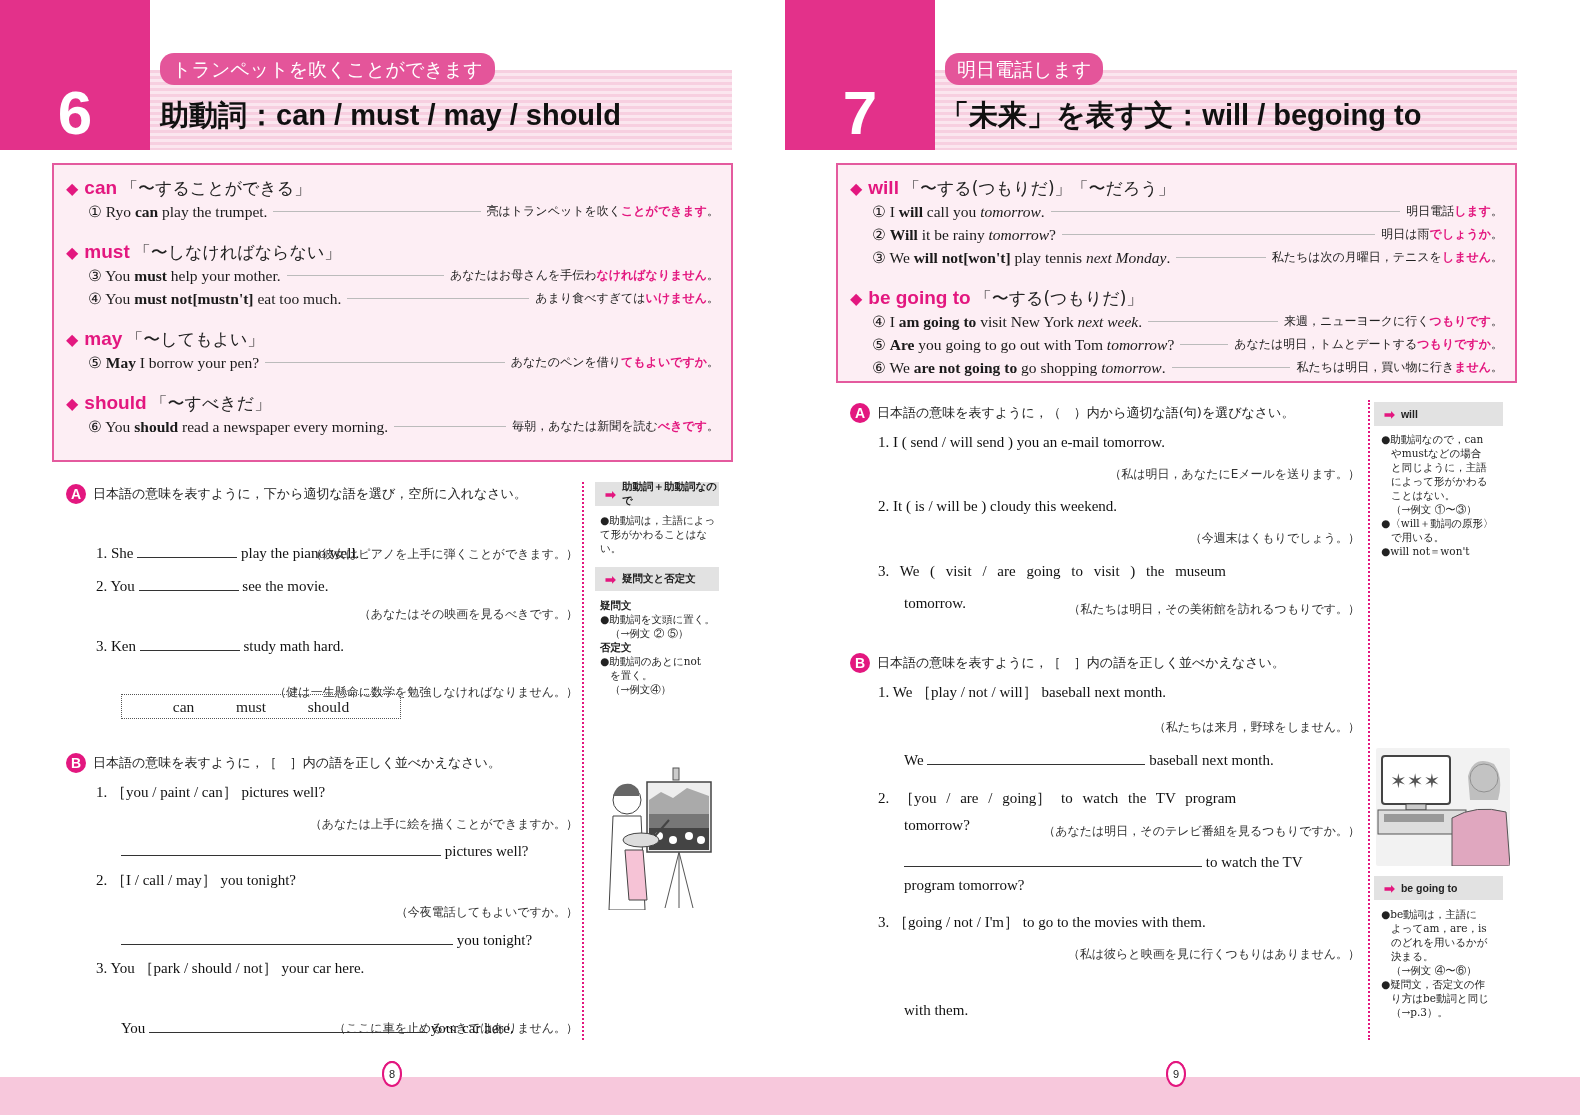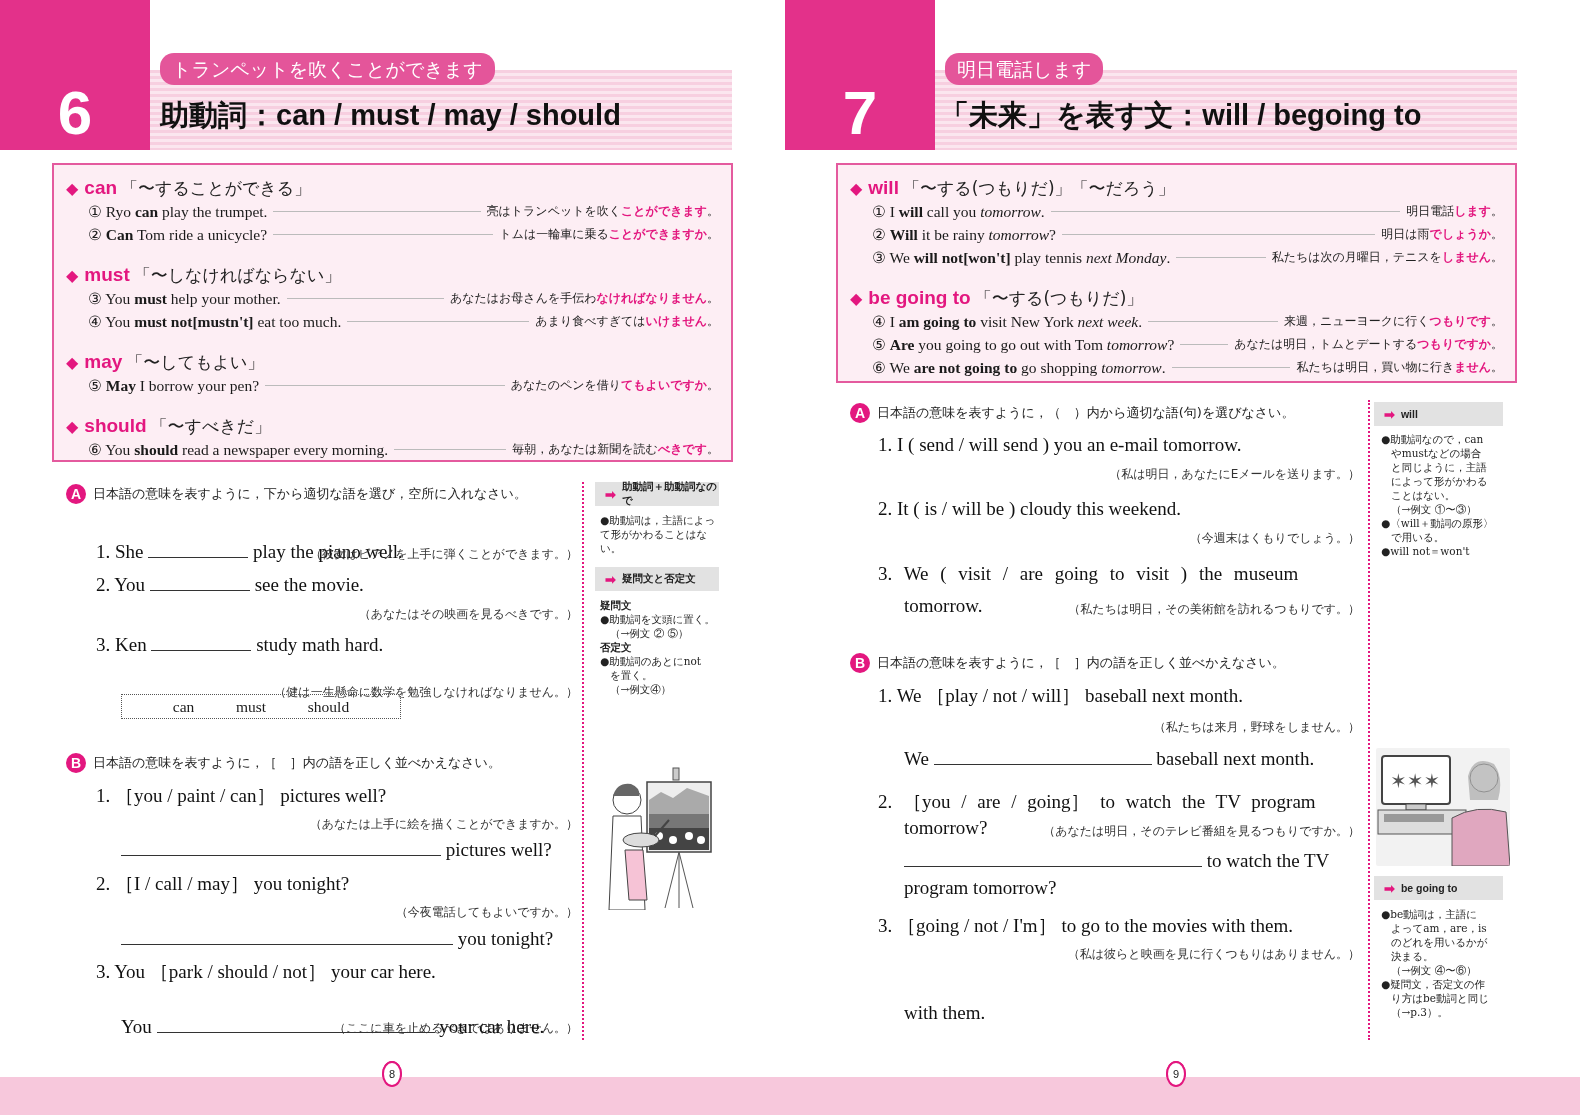--- a/index.html
+++ b/index.html
@@ -32,21 +32,21 @@
   .ex .en b { font-weight: bold; }
   .ex .line { flex: 1; height: 1px; background: #bbb; margin: 0 6px; }
   .ex .ja { font-family: "DejaVu Sans", sans-serif; font-size: 12px; white-space: nowrap; color: #222; }
   .ex .ja .hl { color: #e3177f; font-weight: bold; }
   .gap { height: 14px; }
 
   
   .sec-head { position: absolute; display: flex; align-items: center; font-size: 13px; color: #222; white-space: nowrap; }
   .sec-badge { width: 20px; height: 20px; border-radius: 50%; background: #e3177f; color: #fff;
     font-family: "Liberation Sans", sans-serif; font-weight: bold; font-size: 14px; line-height: 20px; text-align: center; margin-right: 7px; }
-  .q { position: absolute; font-family: "Liberation Serif", serif; font-size: 19px; color: #111; white-space: nowrap; }
+  .q { position: absolute; font-family: "Liberation Serif", serif; font-size: 15px; color: #111; white-space: nowrap; }
   .tr { position: absolute; font-size: 12px; color: #333; white-space: nowrap; text-align: right; }
   .blank { display: inline-block; border-bottom: 1.5px solid #333; height: 18px; vertical-align: baseline; }
   .wordbox { position: absolute; border: 1.5px dotted #555; font-family: "Liberation Serif", serif; font-size: 15.5px;
     display: flex; align-items: center; justify-content: space-around; padding: 0 30px; }
 
   .vdots { position: absolute; width: 0; border-left: 2px dotted #e3177f; }
 
   
   .note-bar { position: absolute; background: #e2e2e2; height: 24px; display: flex; align-items: center; padding-left: 10px;
     font-family: "Liberation Sans", sans-serif; font-weight: bold; font-size: 10.5px; color: #222; }
@@ -76,25 +76,20 @@
   <div class="summary" style="left:52px; top:163px; width:681px; height:299px;">
     <div class="sum-head">
         <span class="diamond">◆</span>
         <span class="kw">can</span>
         <span class="gloss">「〜することができる」</span>
       </div>
     <div class="ex">
         <span class="en"><span>①</span> <span>Ryo </span><b>can</b><span> play the trumpet.</span></span>
         <span class="line"></span>
         <span class="ja"><span>亮はトランペットを吹く</span><span class="hl">ことができます</span><span>。</span></span>
-      </div>
-    <div class="ex">
-        <span class="en"><span>②</span> <span></span><b>Can</b><span> Tom ride a unicycle?</span></span>
-        <span class="line"></span>
-        <span class="ja"><span>トムは一輪車に乗る</span><span class="hl">ことができますか</span><span>。</span></span>
       </div>
     <div class="gap"></div>
     <div class="sum-head">
         <span class="diamond">◆</span>
         <span class="kw">must</span>
         <span class="gloss">「〜しなければならない」</span>
       </div>
     <div class="ex">
         <span class="en"><span>③</span> <span>You </span><b>must</b><span> help your mother.</span></span>
         <span class="line"></span>

